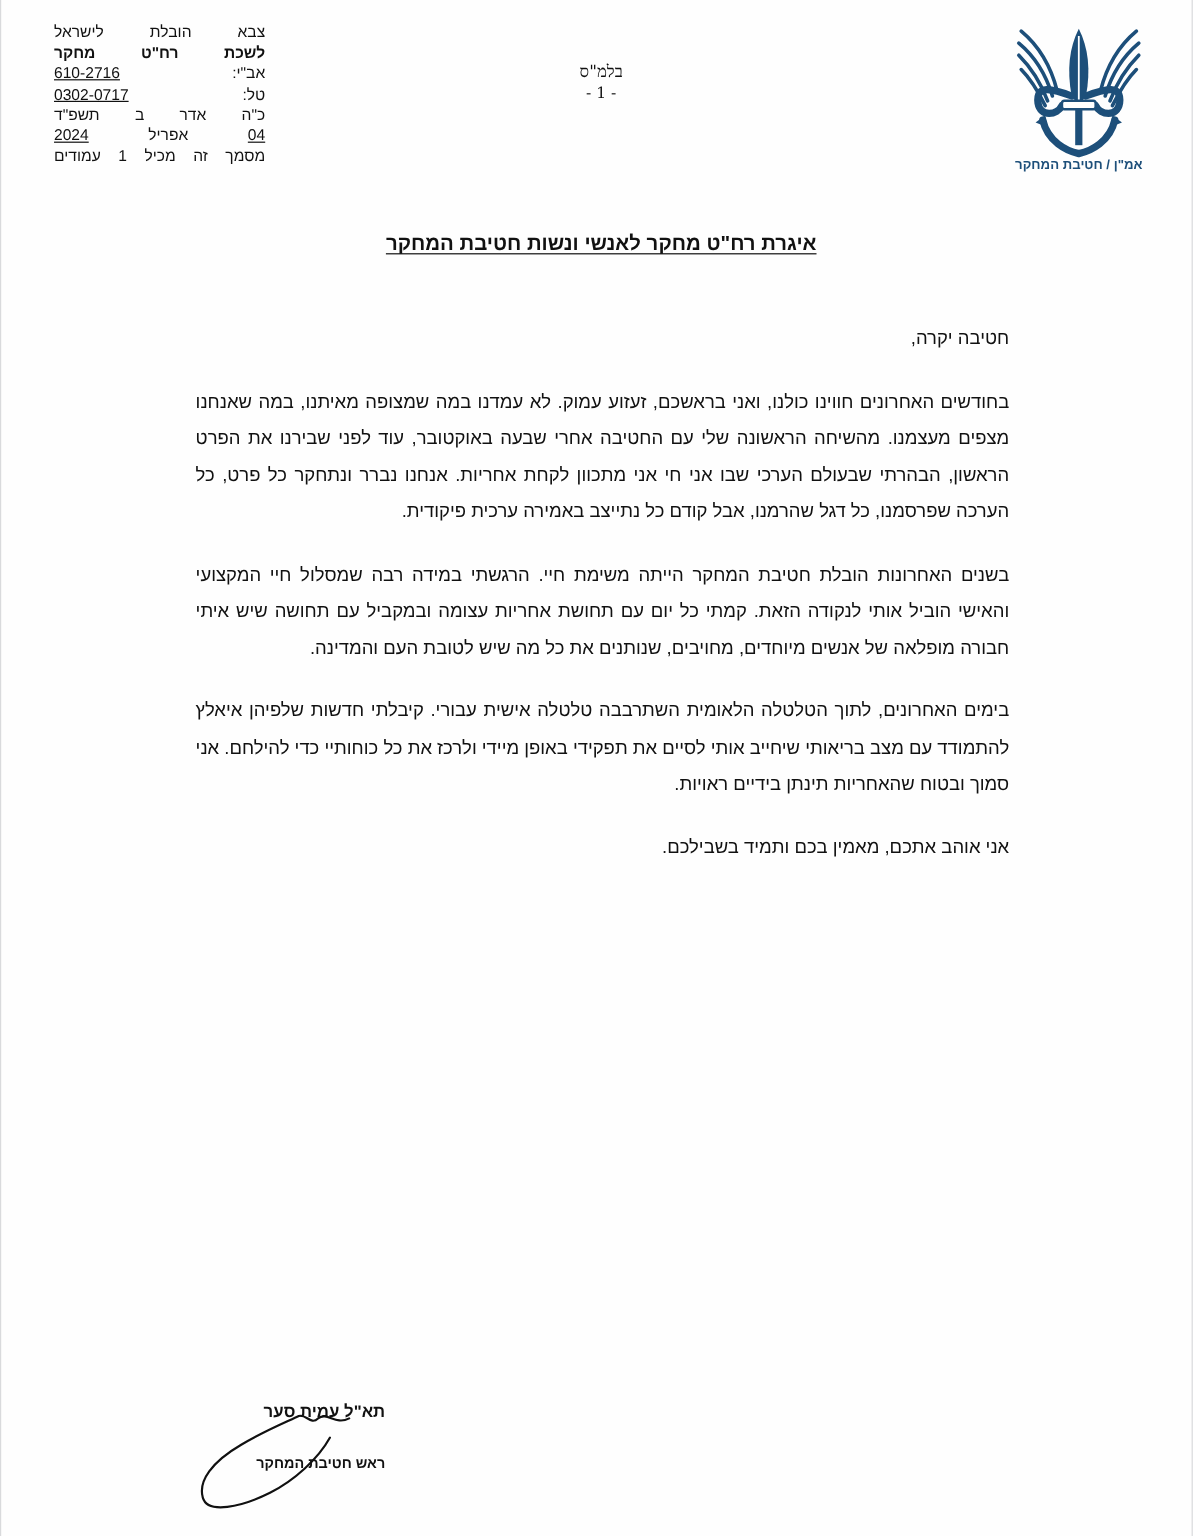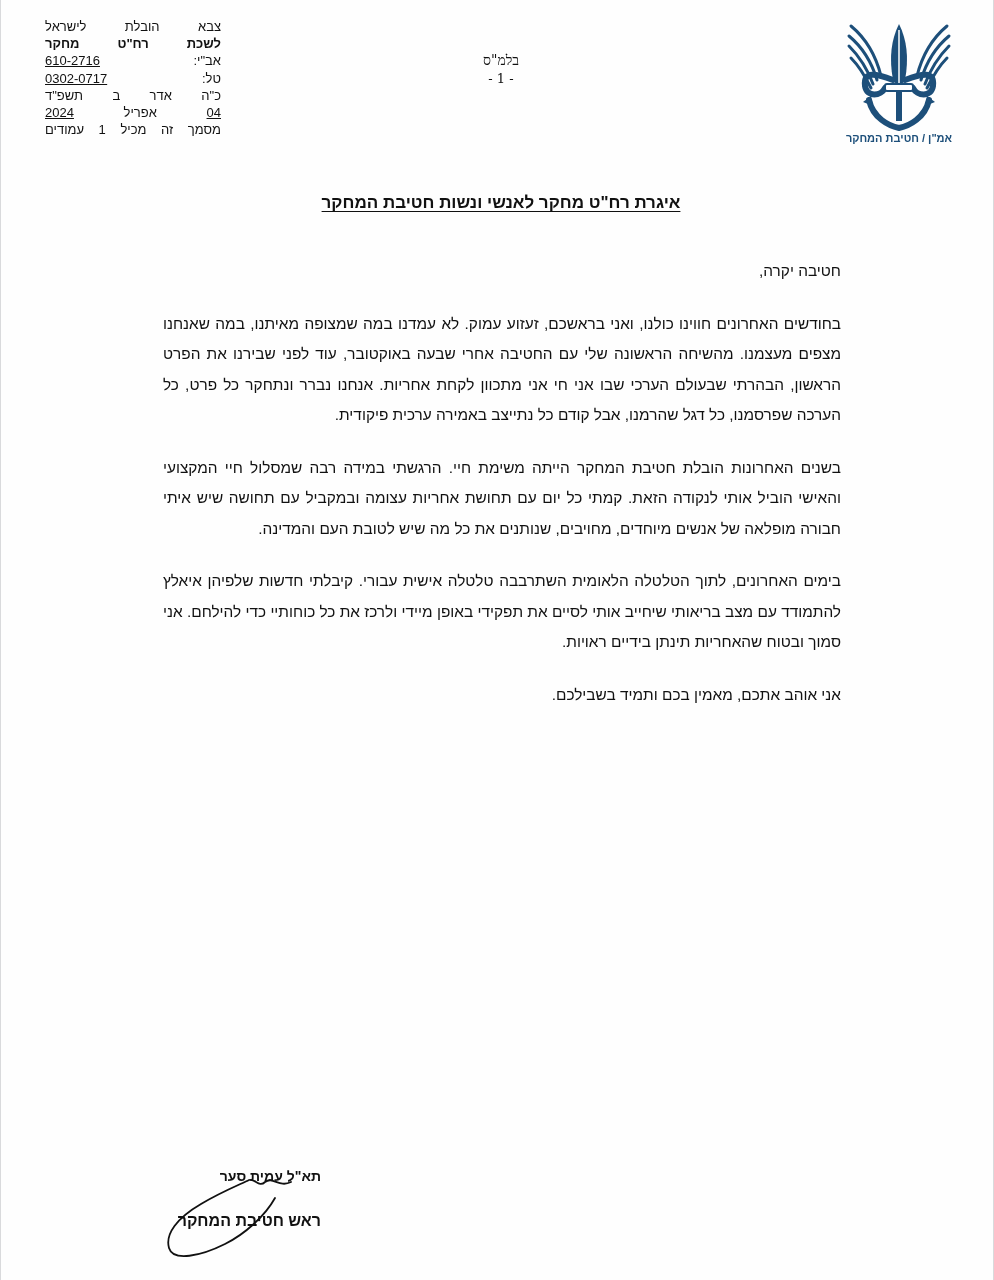--- a/index.html
+++ b/index.html
@@ -96,21 +96,21 @@
       font-size: 17px;
       font-weight: bold;
       text-decoration: underline;
       text-underline-offset: 3px;
       white-space: nowrap;
     }
     
     .body-text {
       position: absolute;
       left: 162px;
-      top: 256px;
+      top: 268px;
       width: 678px;
       direction: rtl;
       text-align: justify;
       font-size: 15.4px;
       line-height: 30.5px;
     }
     .greeting { margin: 0 0 22px 0; }
     .para { margin: 0 0 22px 0; }
     .para.closing { font-weight: normal; margin-top: 4px; }
     
@@ -125,21 +125,21 @@
     .sig-name {
       position: absolute;
       right: 0; top: 0;
       font-size: 14px;
       font-weight: bold;
       white-space: nowrap;
     }
     .sig-role {
       position: absolute;
       right: 0; top: 44px;
-      font-size: 16px;
+      font-size: 12px;
       font-weight: bold;
       white-space: nowrap;
     }
     .sig-scribble {
       position: absolute;
       left: 0; top: 0;
     }
   </style>
 </head>
 <body>

